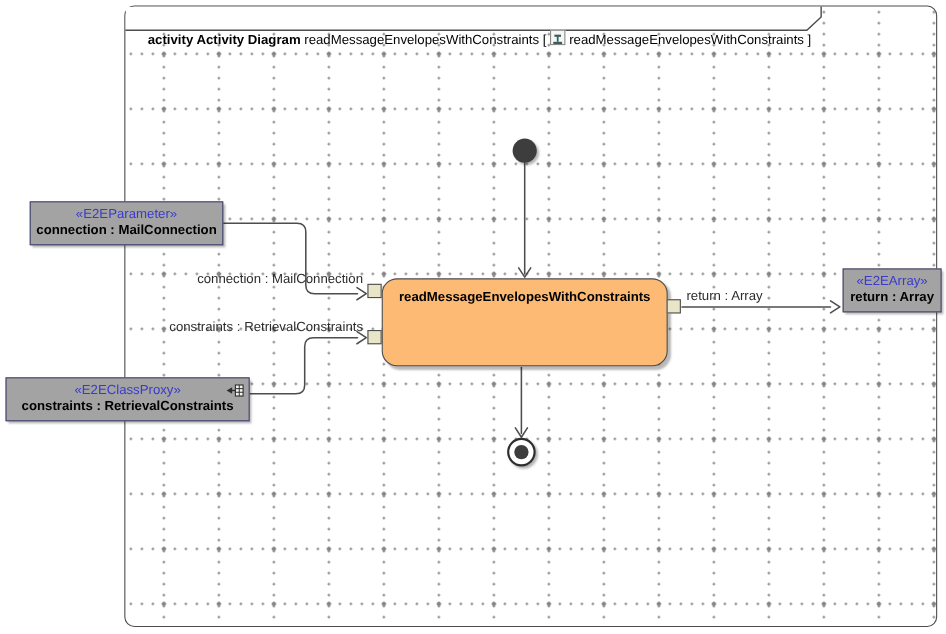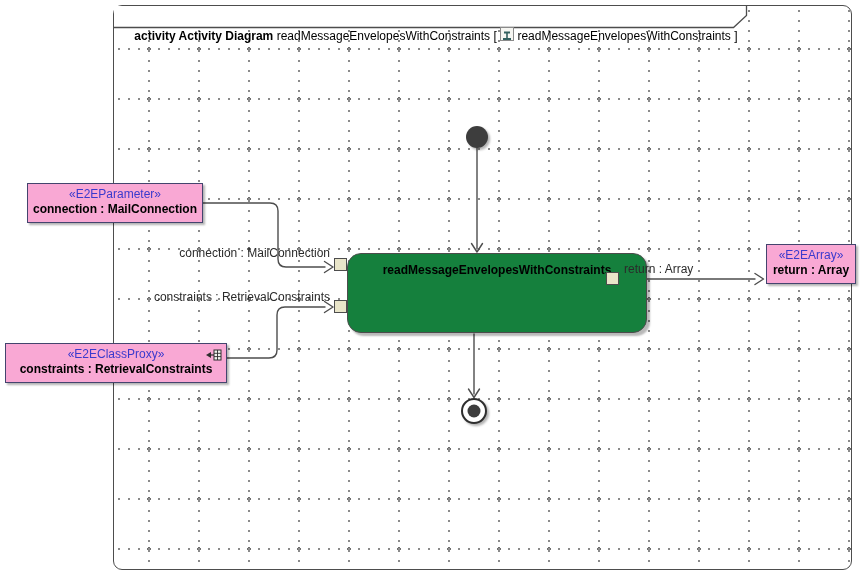--- a/index.html
+++ b/index.html
@@ -31,35 +31,35 @@
   }
   #title-text .bold { font-weight: bold; }
   .diagram-icon {
     display: inline-block; width: 14px; height: 14px; vertical-align: -2px;
     border: 1px solid #8a8a8a; background: #f6f6f2; position: relative;
   }
   
   #overlay { position: absolute; left: 0; top: 0; width: 860px; height: 576px; pointer-events: none; }
   
   #activity-node {
-    position: absolute; left: 347px; top: 253px; width: 300px; height: 80px;
-    background: #15803d; border: 1.5px solid #4c4c4c; border-radius: 14px;
+    position: absolute; left: 347px; top: 253px; width: 260px; height: 80px;
+    background: #fdba74; border: 1.5px solid #4c4c4c; border-radius: 14px;
     box-shadow: 3px 3px 2px rgba(0,0,0,0.28);
     text-align: center; padding-top: 9px;
   }
   #activity-node .node-title { font-weight: bold; color: #000; }
   #activity-node .node-sub { color: #111; margin-top: 2px; }
   
   .pin {
     position: absolute; width: 13px; height: 13px;
     background: #e9e5c9; border: 1px solid #4d4d4d;
   }
   
   .obj-box {
-    position: absolute; height: 40px; background: #f9a8d4; border: 1px solid #44446e;
+    position: absolute; height: 40px; background: #a3a3a3; border: 1px solid #44446e;
     box-shadow: 2px 2px 2px rgba(0,0,0,0.3);
     text-align: center; padding-top: 3px;
   }
   .obj-box .stereo { color: #3a3acd; }
   .obj-box .obj-name { font-weight: bold; color: #000; margin-top: 1px; }
   .proxy-icon { position: absolute; right: 4px; top: 5px; }
   
   .edge-label { position: absolute; white-space: nowrap; color: #2b2b2b; }
 </style>
 </head>

